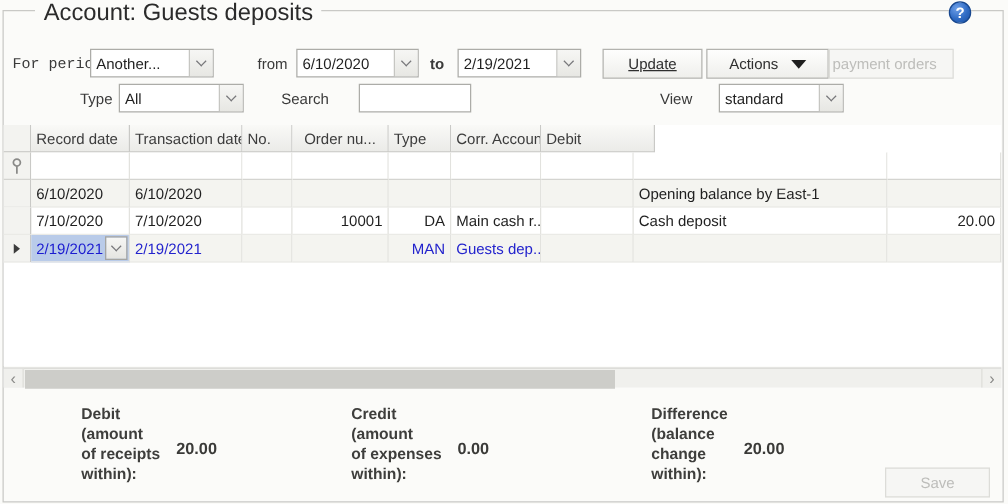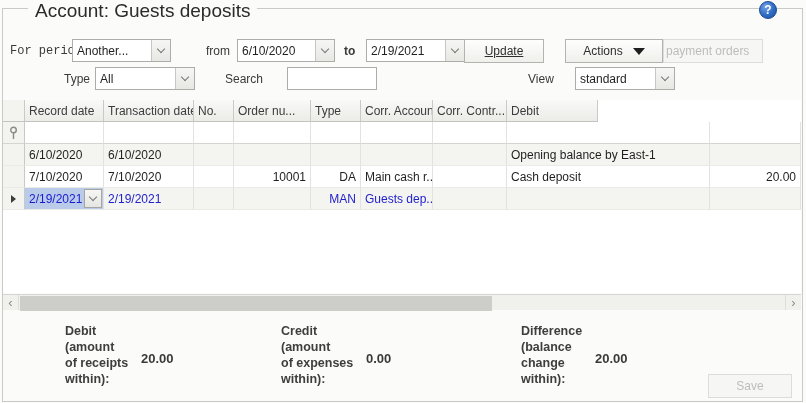--- a/index.html
+++ b/index.html
@@ -83,21 +83,21 @@
   .hdr .gcell {
     background:linear-gradient(#f9f9f7, #ebebe8);
     border-right:1px solid #c9c9c6; border-bottom:1px solid #c3c3c0;
     color:#3c3c3c;
   }
   .filter .gcell { background:#fff; border-bottom:1px solid #d4d4d0; }
   .ind { background:#f3f3f0 !important; border-right:1px solid #c9c9c6 !important;
          display:flex; align-items:center; justify-content:center; padding:0; }
   .odd .gcell { background:#f4f4f0; }
   .c0{width:22px;} .c1{width:79px;} .c2{width:90px;} .c3{width:40px;}
-  .c4{width:77px;} .c5{width:50px;} .c6{width:72px;} .c7{width:74px;}
+  .c4{width:77px;text-align:center;} .c5{width:50px;} .c6{width:72px;} .c7{width:74px;}
   .c8{width:203px;} .c9{width:91px;}
   .num { text-align:right; }
   .blue { color:#2323cd !important; }
   .editcell { padding:0 !important; display:flex; background:#b9cbe9 !important; }
   .editcell .etext { flex:1; padding:4px 0 0 4px; color:#1b1bd0; overflow:hidden; }
   .editcell .ebtn {
     width:18px; margin:1px; border:1px solid #a5a5a1;
     background:linear-gradient(#f6f6f4,#e5e5e1);
     display:flex; align-items:center; justify-content:center; cursor:pointer;
   }
@@ -150,21 +150,21 @@
       <i class="chev"></i>
     </span>
 </div>
 <span class="lbl" style="left:344px; top:44px;font-weight:bold;">to</span>
 <div class="combo" style="left:366px; top:39px; width:99px;">
   <span class="combo-text">2/19/2021</span>
   <span class="combo-btn">
       <i class="chev"></i>
     </span>
 </div>
-<button class="btn" style="left:464px; top:39px; width:80px;text-decoration:underline;">Update</button>
+<button class="btn" style="left:482px; top:39px; width:80px;text-decoration:underline;">Update</button>
 <button class="btn" style="left:565px; top:39px; width:98px;">
   <span>Actions</span>
   <i class="tri-down"></i>
 </button>
 <button class="btn disabled" style="left:663px; top:39px; width:100px;">payment orders</button>
 
 <span class="lbl" style="left:64px; top:72px;">Type</span>
 <div class="combo" style="left:95px; top:67px; width:100px;">
   <span class="combo-text">All</span>
   <span class="combo-btn">
@@ -183,21 +183,20 @@
 
 <div class="grid">
   <div class="grow hdr">
     <div class="gcell ind c0"></div>
     <div class="gcell c1">Record date</div>
     <div class="gcell c2">Transaction date</div>
     <div class="gcell c3">No.</div>
     <div class="gcell c4">Order nu...</div>
     <div class="gcell c5">Type</div>
     <div class="gcell c6">Corr. Account</div>
-    <div class="gcell c7">Corr. Contr...</div>
     <div class="gcell c9">Debit</div>
   </div>
   <div class="grow filter">
     <div class="gcell ind c0">
       <svg width="9" height="14" viewBox="0 0 9 14">
           <circle cx="4.5" cy="4" r="2.8" fill="none" stroke="#8a8a88" stroke-width="1.4"></circle>
           <line x1="4.5" y1="7" x2="4.5" y2="13" stroke="#8a8a88" stroke-width="1.4"></line>
         </svg>
     </div>
     <div class="gcell c1"></div>

